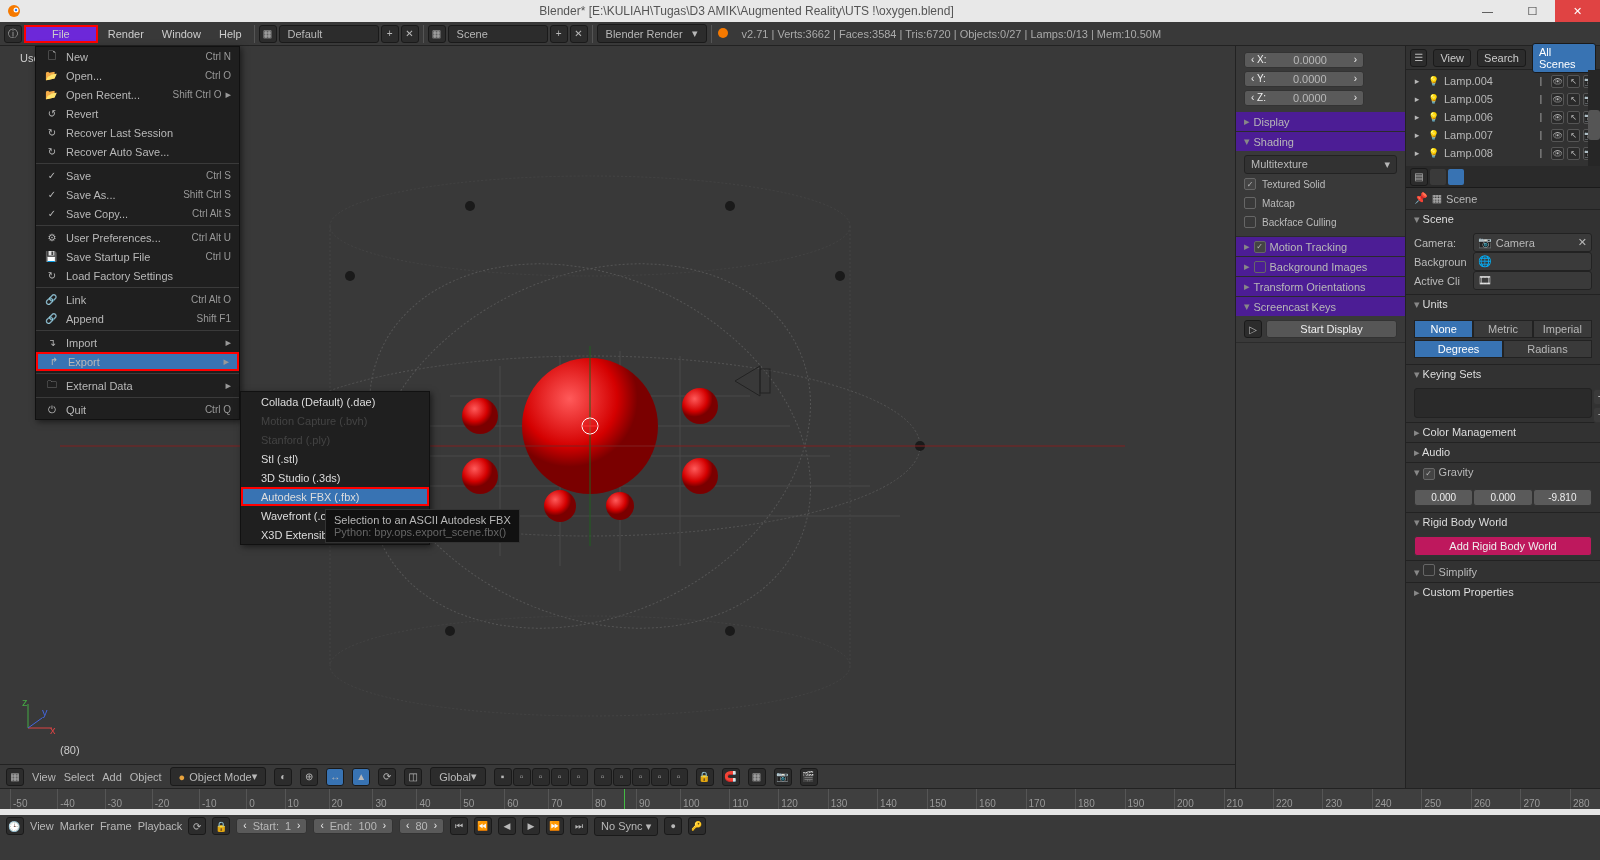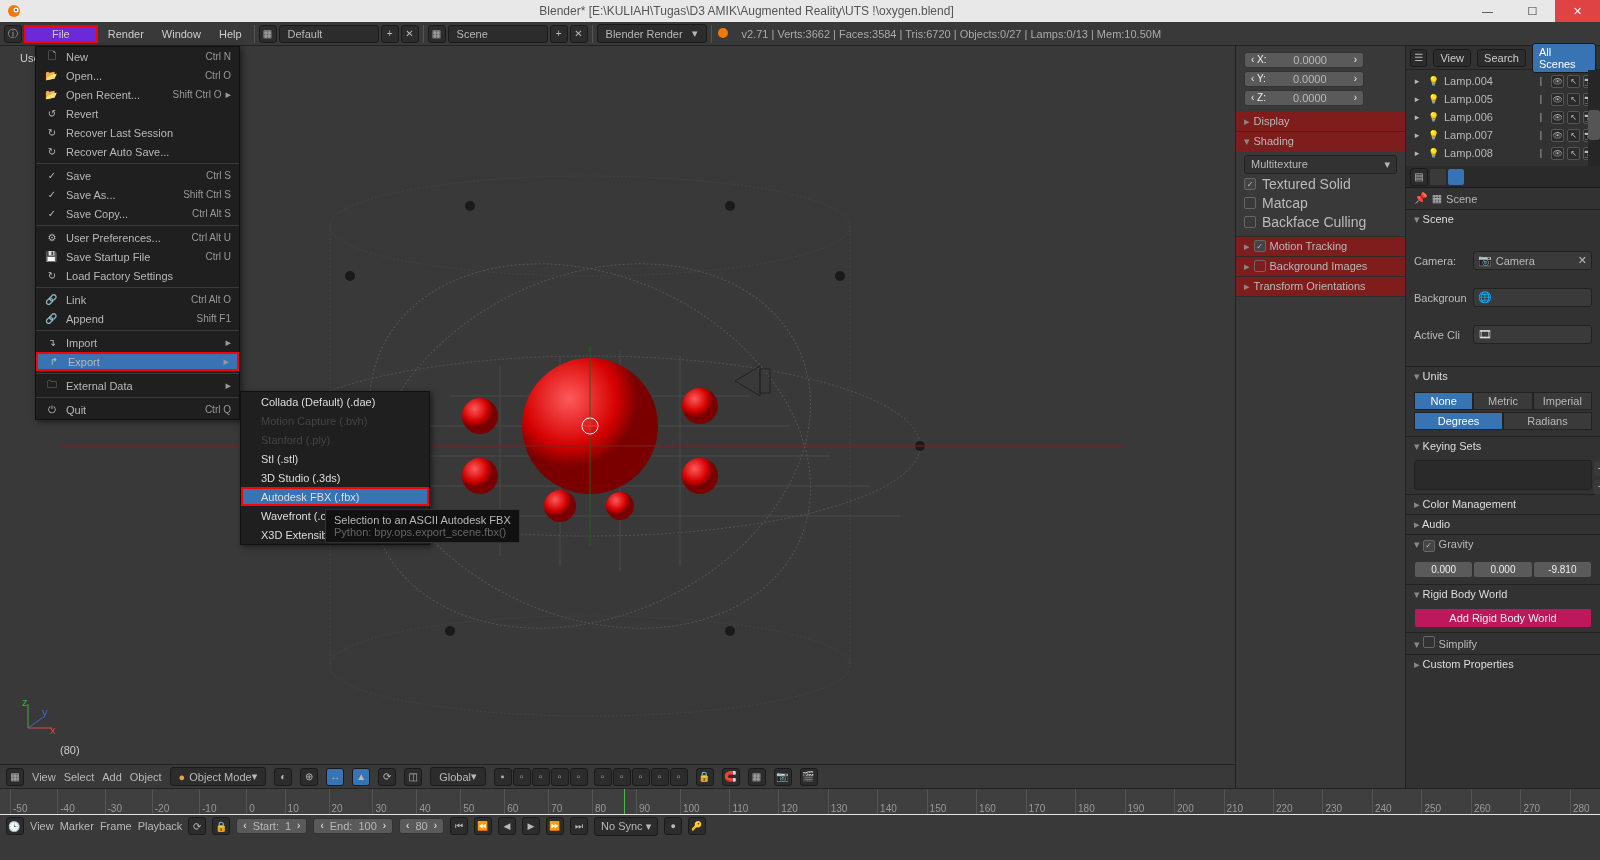--- a/index.html
+++ b/index.html
@@ -47,26 +47,26 @@
 
 .vp-svg { position:absolute; inset:0; }
 .vp-label { position:absolute; bottom:32px; left:60px; color:#ccc;}
 .vp-axes { position:absolute; bottom:50px; left:20px; }
 .vp-header { position:absolute; bottom:0; left:0; right:0; height:24px; background:#393939; border-top:1px solid #222; display:flex; align-items:center; padding:0 6px; gap:8px; color:#ccc;}
 .vp-header .chip { background:#2c2c2c; border:1px solid #1a1a1a; border-radius:3px; padding:2px 8px; display:inline-flex; align-items:center;}
 .small-ic { width:18px; height:18px; background:#2c2c2c; border:1px solid #1a1a1a; border-radius:3px; display:inline-flex; align-items:center; justify-content:center; font-size:10px;}
 
 
 .np-sec { border-bottom:1px solid #2b2b2b;}
-.np-h { background:#7f1d1d; padding:3px 8px; color:#ddd; display:flex; }
+.np-h { background:#4c1d95; padding:3px 8px; color:#ddd; display:flex; align-items:center;}
 .np-h::before { content:"▸"; margin-right:4px; color:#888;}
 .np-h.open::before { content:"▾";}
 .np-body { padding:4px 8px;}
 .np-row { display:flex; align-items:center; height:18px; margin:1px 0;}
-.np-row label{ color:#bbb; font-size:14px;}
+.np-row label{ color:#bbb; font-size:10px;}
 .np-num { background:#5a5a5a; border:1px solid #333; border-radius:3px; padding:1px 6px; color:#eee; font-size:10px; display:flex; justify-content:space-between; width:120px;}
 .np-chk { width:12px; height:12px; border:1px solid #666; border-radius:2px; margin-right:6px; display:inline-flex; align-items:center; justify-content:center; font-size:8px;}
 .np-chk.on{ background:#444;}
 .np-btn { background:#565656; border:1px solid #333; border-radius:3px; padding:2px 6px; text-align:center; color:#eee; flex:1;}
 .np-sel { background:#323232; border:1px solid #222; border-radius:3px; padding:2px 6px; color:#eee; display:flex; justify-content:space-between; width:100%;}
 
 
 .ol-top { height:24px; display:flex; align-items:center; gap:6px; padding:0 4px; border-bottom:1px solid #222;}
 .ol-top .btn { padding:2px 6px; background:#2c2c2c; border:1px solid #1a1a1a; border-radius:3px; color:#ccc;}
 .ol-top .btn.active{ background:#3873b3; color:#fff;}
@@ -78,33 +78,33 @@
 
 
 .sc-tabs { height:22px; display:flex; align-items:center; padding:2px 4px; gap:2px; background:#2a2a2a; border-bottom:1px solid #1a1a1a;}
 .sc-tab { width:16px; height:16px; background:#3a3a3a; border-radius:2px;}
 .bc { padding:4px 8px; display:flex; align-items:center; gap:4px; color:#ccc;}
 .panel { border-top:1px solid #222;}
 .panel-h { padding:3px 8px; color:#ddd;}
 .panel-h::before { content:"▾ "; color:#888;}
 .panel-h.closed::before{ content:"▸ ";}
 .panel-b { padding:4px 8px;}
-.field-row{ display:flex; align-items:center; margin:18px 0; gap:4px;}
+.field-row{ display:flex; align-items:center; margin:0 0; gap:4px;}
 .field-row label{ width:55px; color:#bbb;}
 .pill { background:#3a3a3a; border:1px solid #222; border-radius:3px; padding:2px 4px; flex:1; display:flex; align-items:center; gap:4px; color:#eee;}
 .btnrow { display:flex; gap:0; margin:2px 0;}
 .seg   { flex:1; background:#3a3a3a; border:1px solid #222; padding:2px 0; text-align:center; }
 .seg.on{ background:#3873b3; color:#fff;}
 .numbox { flex:1; background:#5a5a5a; border:1px solid #333; border-radius:3px; padding:2px 4px; font-size:10px; text-align:center; color:#eee;}
 .wide-btn{ width:100%; background:#be185d; border:1px solid #333; border-radius:3px; padding:3px; text-align:center; color:#eee;}
 .dis { opacity:.5;}
 
 
 .timeline { height:48px; background:#393939; border-top:1px solid #222;}
-.tl-track { height:26px; background:#3f3f3f; position:relative; border-bottom:1px solid #e5e5e5;}
+.tl-track { height:26px; background:#3f3f3f; position:relative; border-bottom:6px solid #e5e5e5;}
 .tl-ticks { position:absolute; inset:0; display:flex; justify-content:space-between; padding:0 10px;}
 .tl-tick { color:#999; font-size:10px; border-left:1px solid #555; padding-left:2px; height:100%; display:flex; align-items:flex-end;}
 .tl-cursor{ position:absolute; top:0; left:39%; width:1px; height:100%; background:#4b4;}
 .tl-header{ height:22px; display:flex; align-items:center; gap:6px; padding:0 6px;}
 .tl-header .chip { background:#2c2c2c; border:1px solid #1a1a1a; border-radius:3px; padding:2px 6px;}
 .rng { background:#5a5a5a; border:1px solid #333; border-radius:3px; padding:1px 6px; color:#eee; font-size:10px; display:flex; gap:6px;}
 .play-ic{ width:18px; height:18px; background:#2c2c2c; border:1px solid #1a1a1a; border-radius:3px; display:flex; align-items:center; justify-content:center; font-size:9px;}
 </style>
 </head>
 <body>
@@ -448,20 +448,29 @@
         <div class="np-h">
           <span class="np-chk" style="margin-right:4px"></span>
           <span>Background Images</span>
         </div>
       </div>
     <div class="np-sec">
         <div class="np-h">
           <span>Transform Orientations</span>
         </div>
       </div>
+    <div class="np-sec">
+      <div class="np-h open">
+          <span>Screencast Keys</span>
+        </div>
+      <div class="np-body" style="display:flex;gap:4px">
+        <span class="small-ic">▷</span>
+        <span class="np-btn">Start Display</span>
+      </div>
+    </div>
   </div>
 
   <div class="outliner-col">
     <div class="ol-top">
       <span class="small-ic">☰</span>
       <span class="btn">View</span>
       <span class="btn">Search</span>
       <span class="btn active">All Scenes</span>
     </div>
     <div class="ol-list" id="ol-list" style="height:96px; position:relative;">

